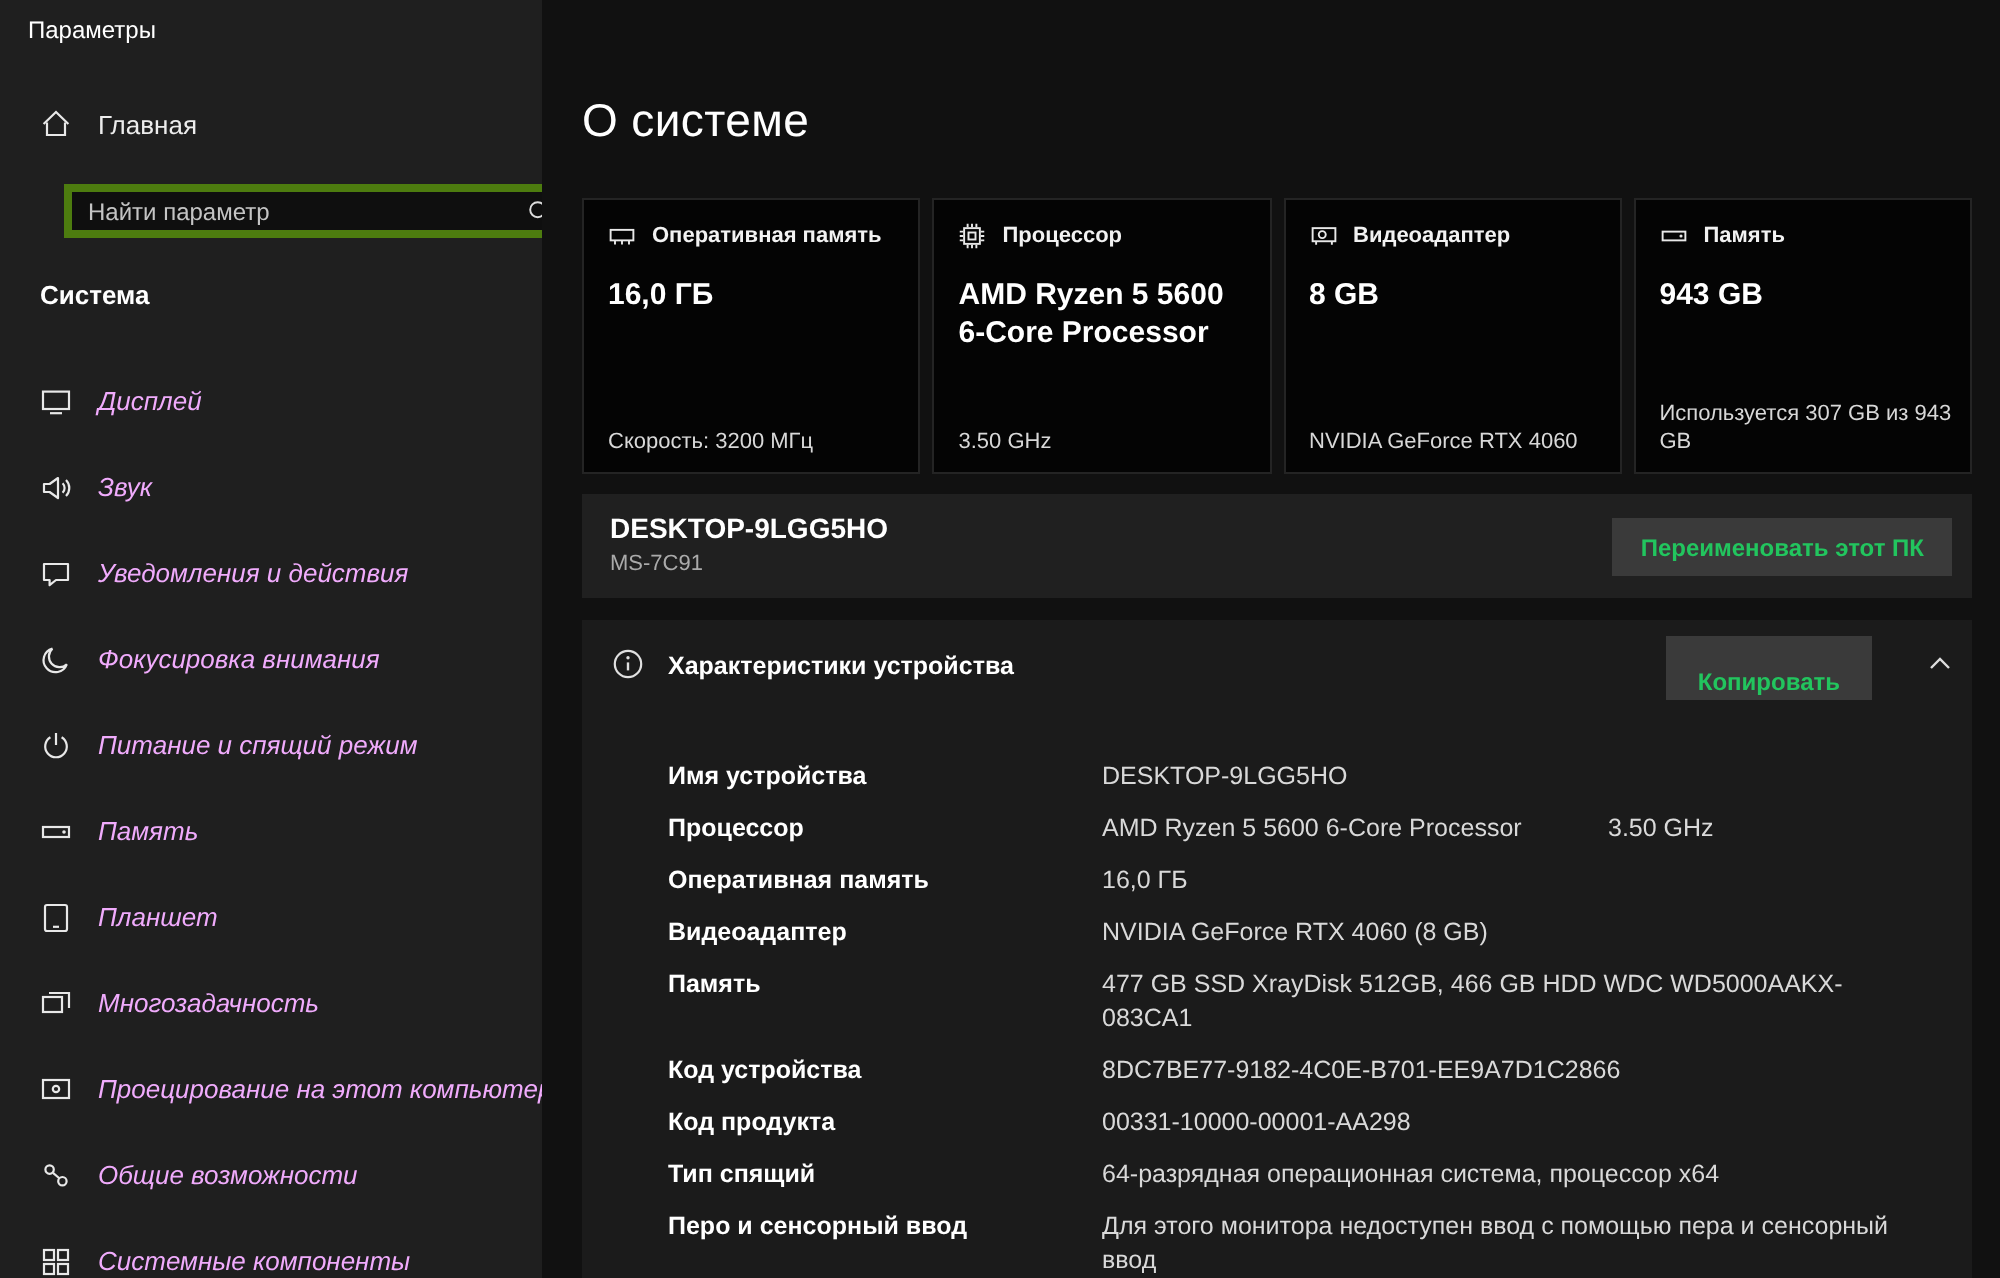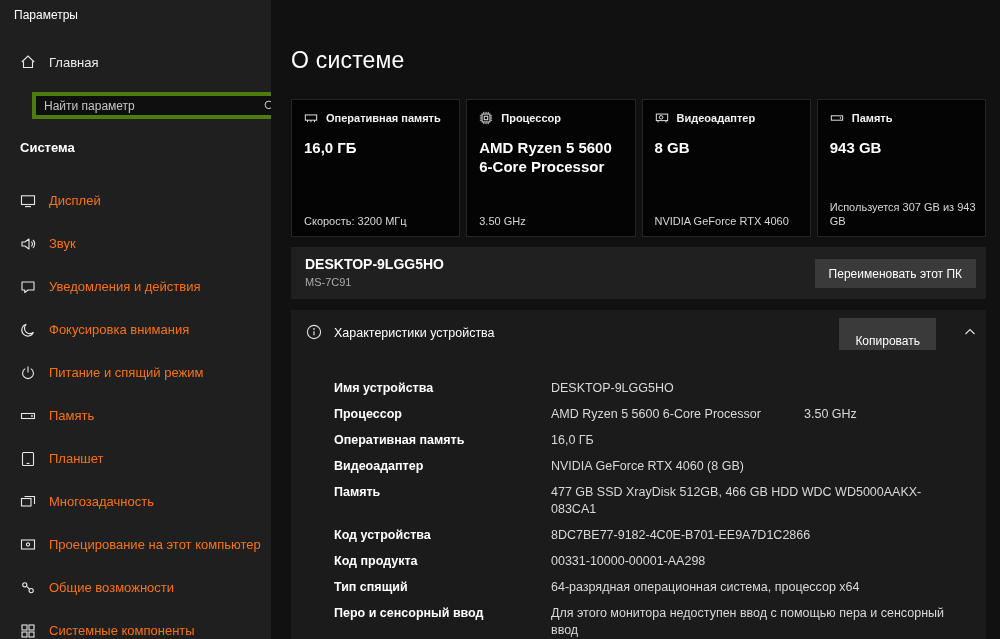--- a/index.html
+++ b/index.html
@@ -16,43 +16,43 @@
   .app-title { position:absolute; left:14px; top:8px; font-size:12px; color:#ffffff; }
   .home-row { position:absolute; left:20px; top:54px; display:flex; align-items:center; gap:13px; font-size:13px; color:#ececec; cursor:default; }
   .icon16 { width:16px; height:16px; color:#e8e8e8; flex:0 0 16px; }
   .icon16 svg { width:16px; height:16px; }
   .search-box { position:absolute; left:14px; top:92px; width:256px; height:27px; border:4px solid #4d7c0f; background:#0f0f0f; display:flex; align-items:center;margin-left:18px; }
   .search-input { flex:1; min-width:0; background:transparent; border:none; outline:none; color:#cccccc; font-size:12px; padding:0 8px; font-family:inherit; }
   .search-input::placeholder { color:#c4c4c4; }
   .search-icon { width:28px; display:flex; justify-content:center; align-items:center; color:#dddddd; cursor:pointer; }
   .section-label { position:absolute; left:20px; top:140px; font-size:13px; font-weight:700;text-align:right; }
   .nav { position:absolute; left:0; top:179px; width:285px; }
-  .nav-item { height:43px; display:flex; align-items:center; gap:13px; padding-left:20px; font-size:13px; color:#f97316; cursor:pointer; }
+  .nav-item { height:43px; display:flex; align-items:center; gap:13px; padding-left:20px; font-size:13px; color:#f0abfc; cursor:pointer;font-style:italic; }
 
   
   .main { position:absolute; left:271px; top:0; width:715px; height:639px; background:#111111; }
   .page-title { position:absolute; left:20px; top:47px; font-size:23px; font-weight:300; letter-spacing:.2px; }
 
   .cards { position:absolute; left:20px; top:99px; width:695px; height:138px; display:flex; gap:6px; }
   .card { flex:1; background:#040404; border:1px solid #242424; position:relative; padding:11px 12px; }
   .card-header { display:flex; align-items:center; gap:8px; font-size:11px; font-weight:700; color:#f2f2f2; }
   .icon14 { width:14px; height:14px; color:#e8e8e8; flex:0 0 14px; }
   .icon14 svg { width:14px; height:14px; }
   .card-value { margin-top:13px; font-size:15px; font-weight:700; line-height:19px; }
   .card-footer { position:absolute; left:12px; right:8px; bottom:8px; font-size:11px; color:#d8d8d8; line-height:14px; }
 
   .device-bar { position:absolute; left:20px; top:247px; width:695px; height:52px; background:#202020; }
   .device-name { position:absolute; left:14px; top:9px; font-size:14px; font-weight:700; }
   .device-model { position:absolute; left:14px; top:29px; font-size:11px; color:#aaaaaa; }
-  .btn { background:#3a3a3a; color:#ffffff; border:none; font-size:12px; font-family:inherit; cursor:pointer; }
+  .btn { background:#3a3a3a; color:#22c55e; border:none; font-size:12px; font-family:inherit; cursor:pointer;font-weight:bold; }
   .rename-button { position:absolute; right:10px; top:12px; height:29px; padding:0 14px; }
 
   .specs { position:absolute; left:20px; top:310px; width:695px; height:329px; background:#1b1b1b; }
   .info-icon { position:absolute; left:15px; top:14px; width:16px; height:16px; color:#e0e0e0; }
-  .specs-title { position:absolute; left:43px; top:16px; font-size:12.5px; font-weight:400; }
+  .specs-title { position:absolute; left:43px; top:16px; font-size:12.5px; font-weight:700; }
   .copy-button { position:absolute; right:50px; top:8px; height:28px; padding:16px 16px; }
   .chevron { position:absolute; right:8px; top:14px; width:16px; height:16px; color:#dddddd; cursor:pointer; }
 
   .spec-rows { position:absolute; left:43px; top:66px; right:20px; }
   .spec-row { display:grid; grid-template-columns:217px 1fr; min-height:26px; padding:4px 0 5px; font-size:12.5px; line-height:17px; }
   .spec-label { font-weight:700; color:#ffffff; }
   .spec-value { color:#d9d9d9; position:relative; padding-right:4px; }
   .spec-extra { position:absolute; left:253px; top:0; white-space:nowrap; }
 </style>
 </head>

